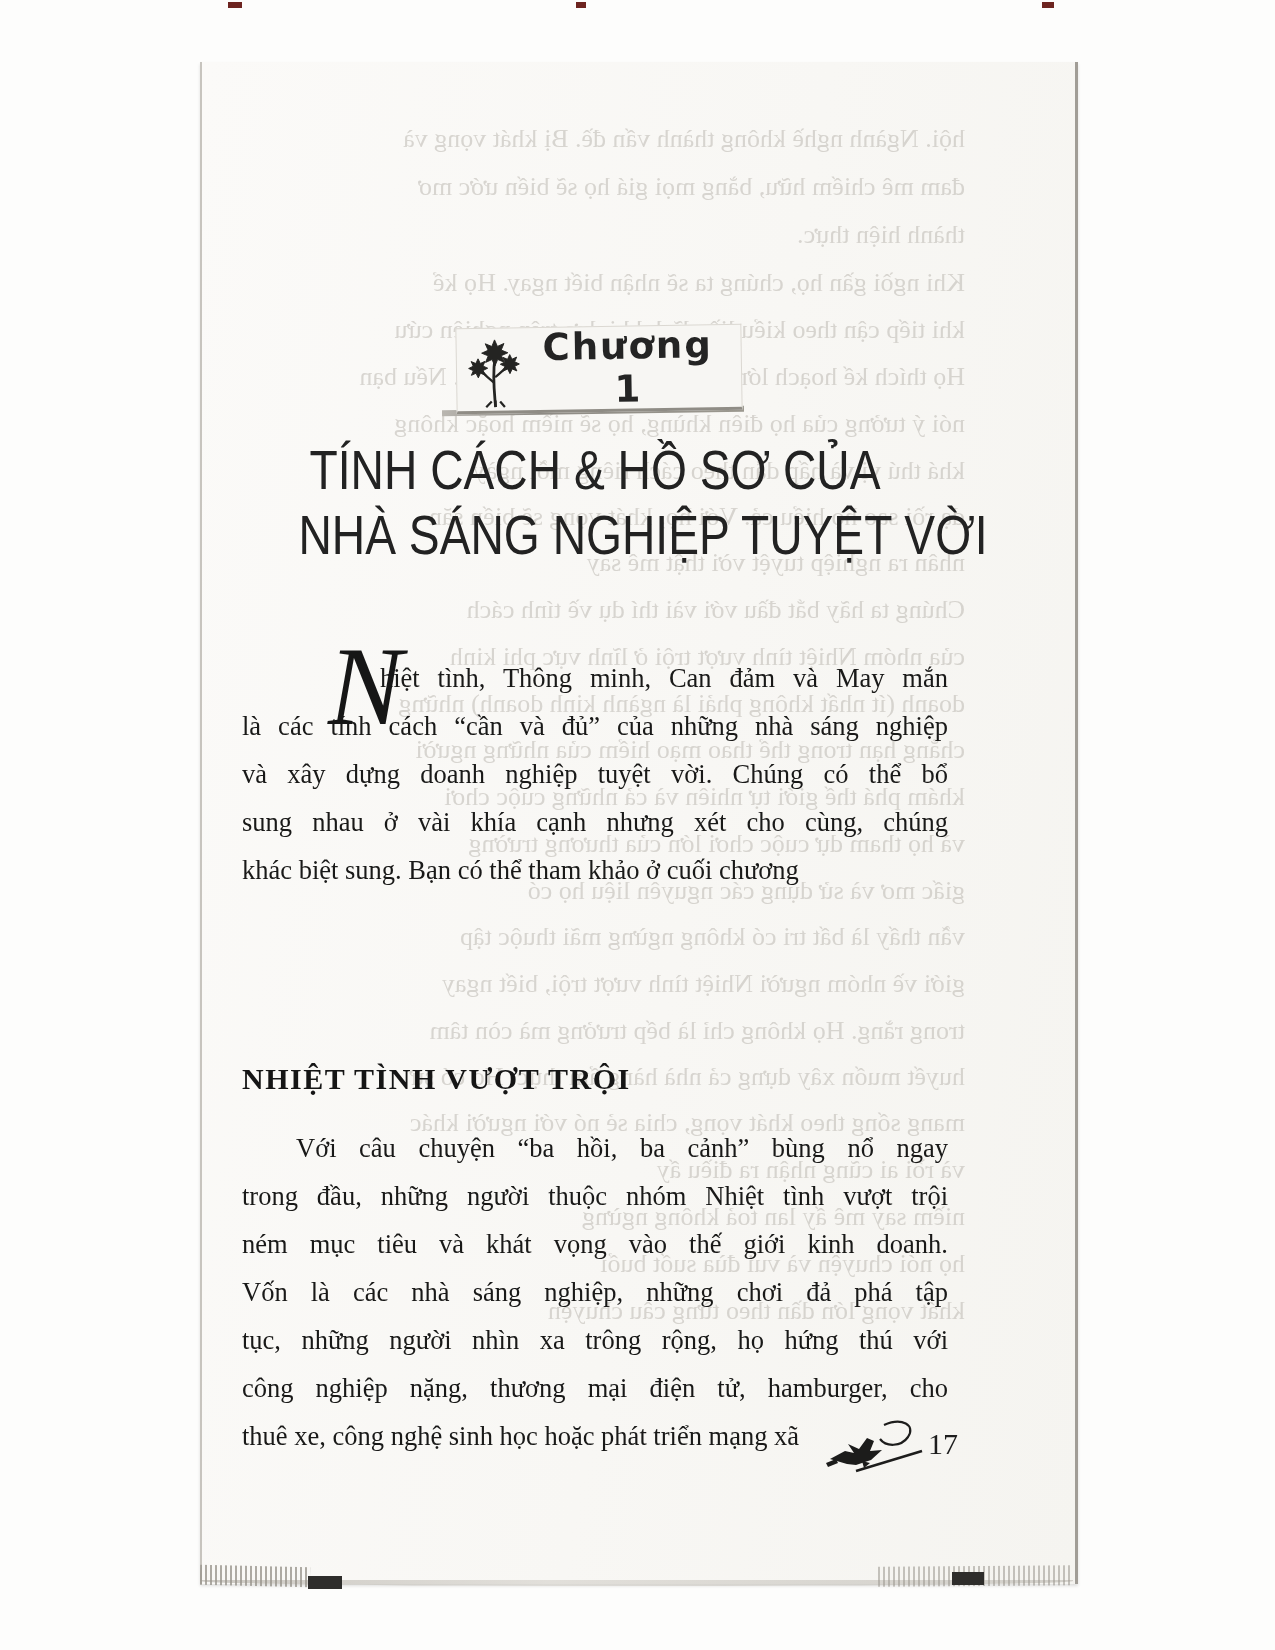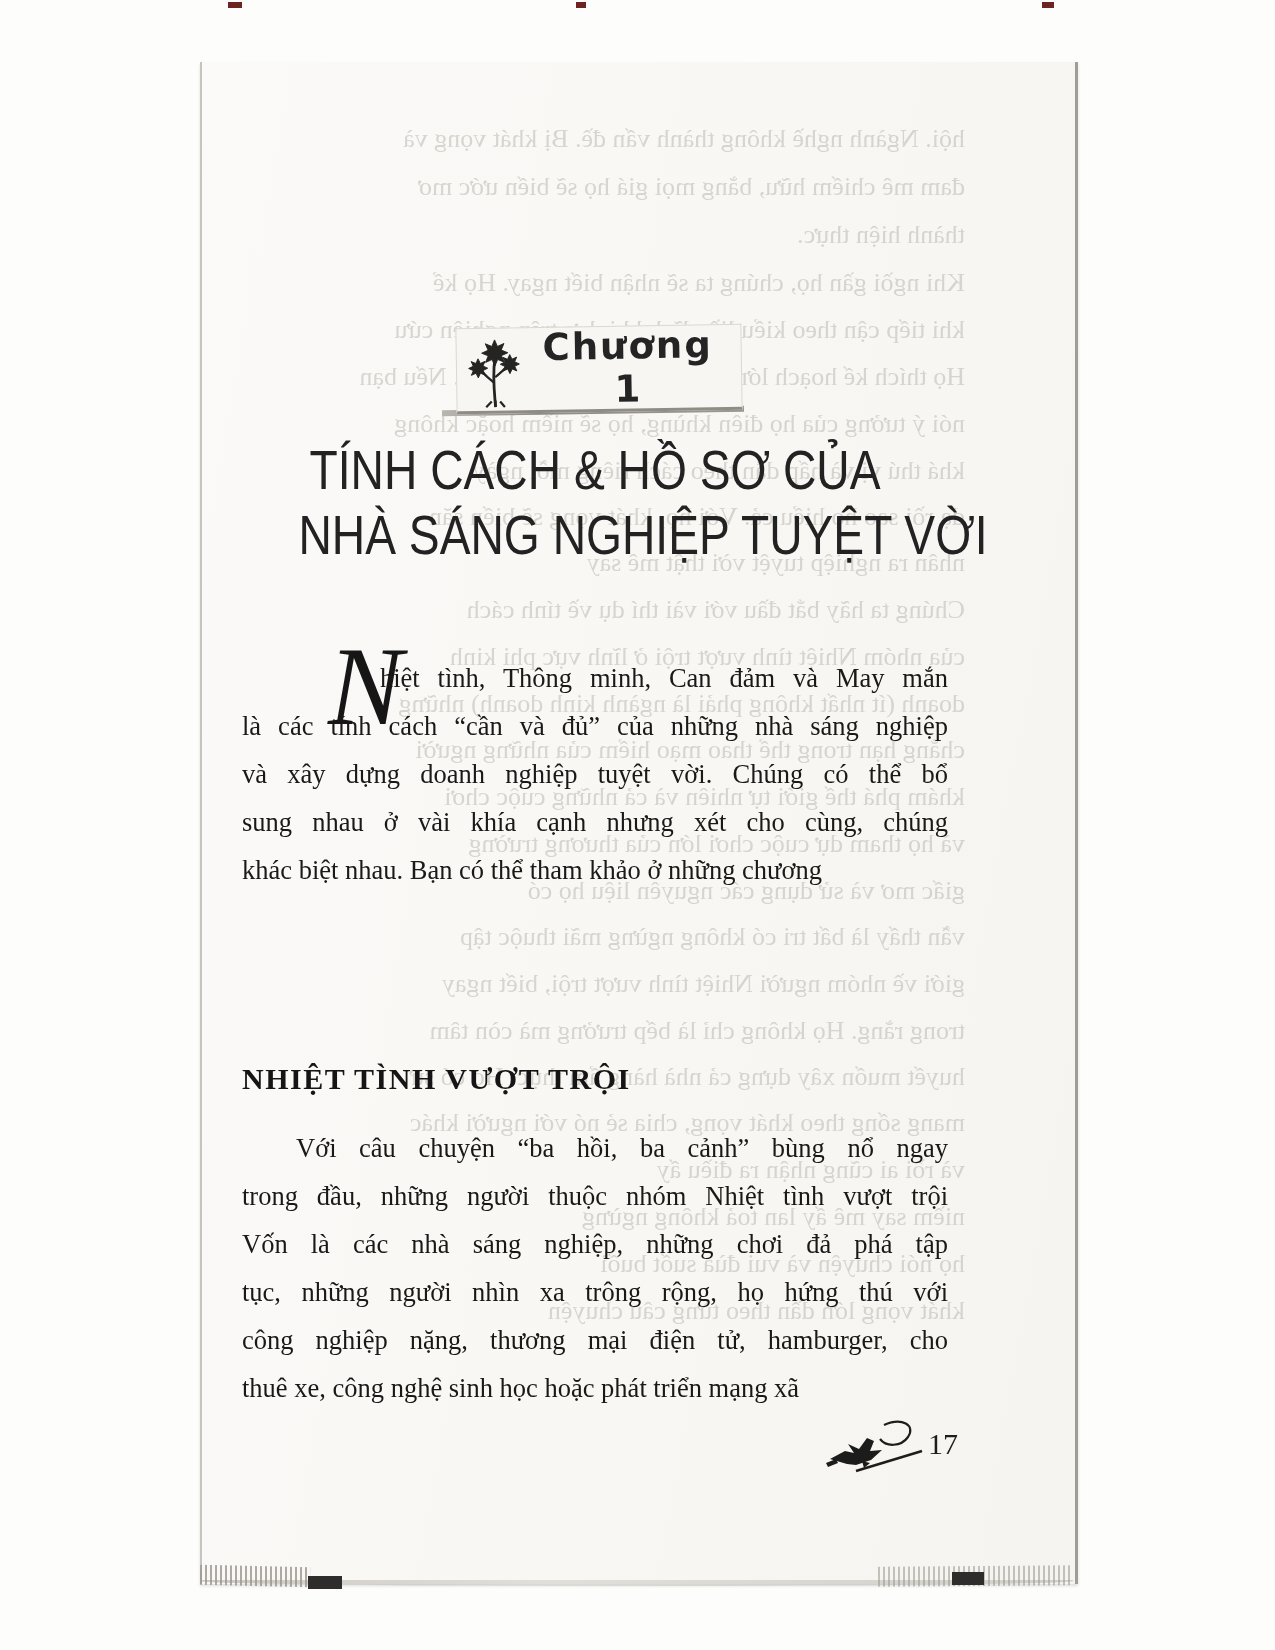--- a/index.html
+++ b/index.html
@@ -128,28 +128,29 @@
           <span style="display:block">TÍNH CÁCH &amp; HỒ SƠ CỦA</span>
           <span style="display:block">NHÀ SÁNG NGHIỆP TUYỆT VỜI</span>
         </div>
 
         <div class="dropcap">N</div>
         <div class="para para1">
             <div class="tline">hiệt tình, Thông minh, Can đảm và May mắn</div>
             <div class="tline">là các tính cách “cần và đủ” của những nhà sáng nghiệp</div>
             <div class="tline">và xây dựng doanh nghiệp tuyệt vời. Chúng có thể bổ</div>
             <div class="tline">sung nhau ở vài khía cạnh nhưng xét cho cùng, chúng</div>
-            <div class="tline">khác biệt nhau. Bạn có thể tham khảo ở những chương</div>
+            <div class="tline">khác biệt sung. Bạn có thể tham khảo ở cuối chương</div>
           </div>
 
         <div class="section-heading">NHIỆT TÌNH VƯỢT TRỘI</div>
 
         <div class="para para2">
             <div class="tline">Với câu chuyện “ba hồi, ba cảnh” bùng nổ ngay</div>
             <div class="tline">trong đầu, những người thuộc nhóm Nhiệt tình vượt trội</div>
+            <div class="tline">ném mục tiêu và khát vọng vào thế giới kinh doanh.</div>
             <div class="tline">Vốn là các nhà sáng nghiệp, những chơi đả phá tập</div>
             <div class="tline">tục, những người nhìn xa trông rộng, họ hứng thú với</div>
             <div class="tline">công nghiệp nặng, thương mại điện tử, hamburger, cho</div>
             <div class="tline">thuê xe, công nghệ sinh học hoặc phát triển mạng xã</div>
           </div>
 
         <div class="footer">
           <svg width="104" height="60" viewBox="0 0 104 60">
             <g stroke="#1d1d1c" fill="none">
               <path d="M62,8 C80,0 94,8 86,20 C79,30 64,30 58,22" stroke-width="2.2"></path>

